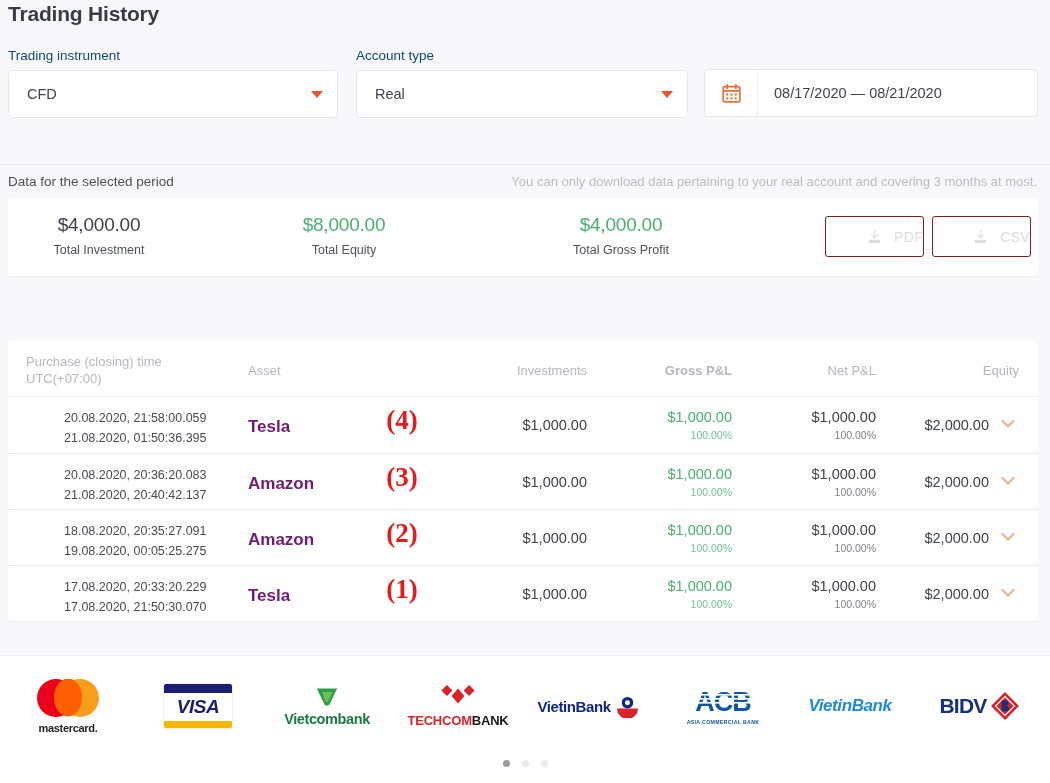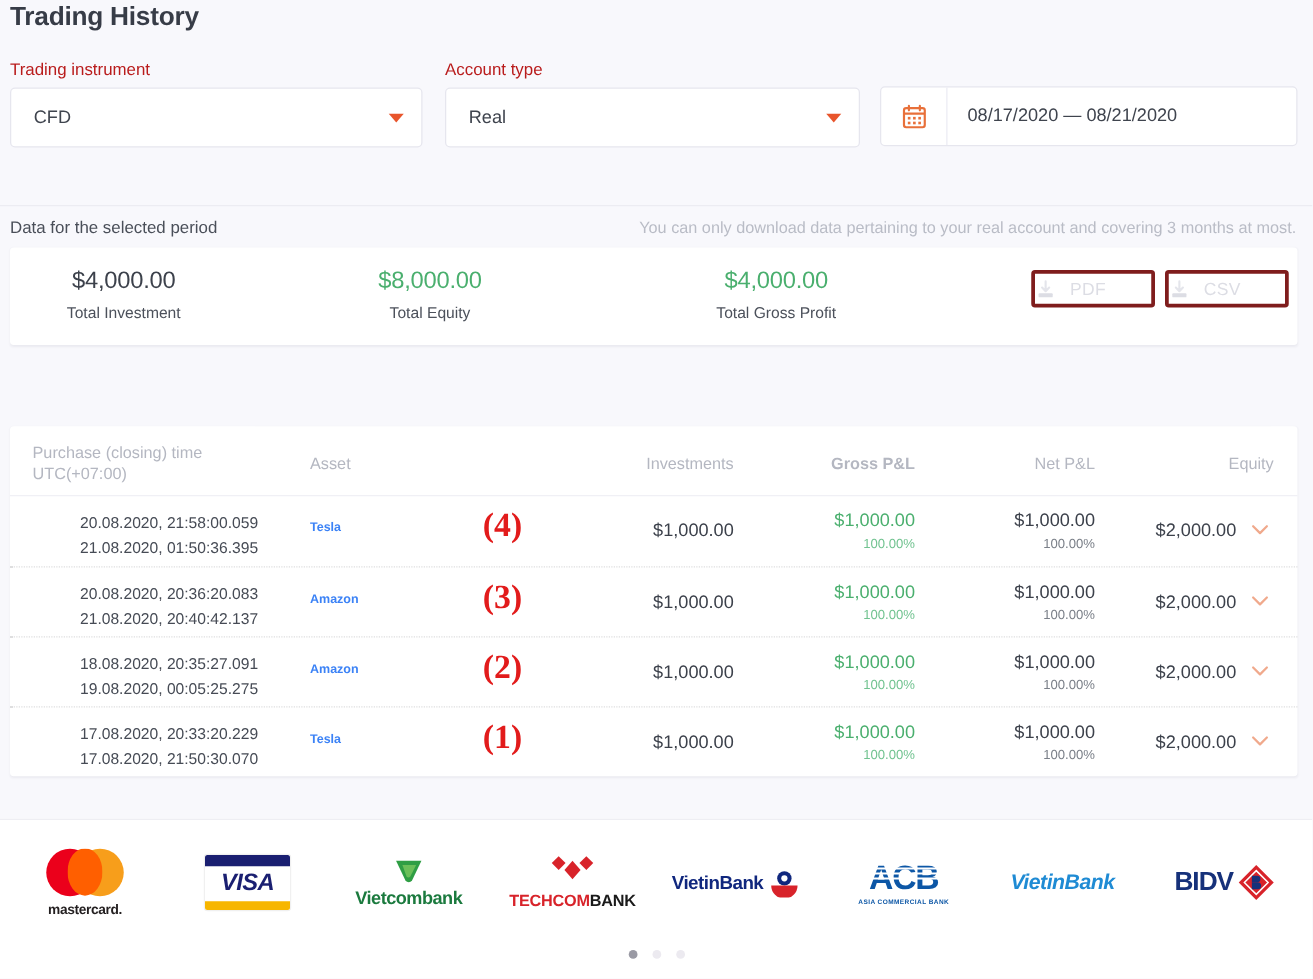--- a/index.html
+++ b/index.html
@@ -17,21 +17,21 @@
   .page-title {
     position: absolute; left: 8px; top: 2px;
     font-size: 21px; font-weight: bold; color: #373c47;
     letter-spacing: -0.2px;
   }
 
   
   .filters { position: absolute; left: 0; top: 48px; width: 1050px; height: 82px; }
   .field { position: absolute; }
   .field-label {
-    font-size: 13.5px; color: #b91c1c; margin-bottom: 7px; display: block;
+    font-size: 13.5px; color: #0c4a6e; margin-bottom: 7px; display: block;
   }
   .select-box {
     background: #fff; border: 1px solid #e6e6ee; border-radius: 4px;
     height: 48px; display: flex; align-items: center;
     padding: 0 14px 0 18px; position: relative;
   }
   .select-value { font-size: 14.5px; color: #3f444e; flex: 1; }
   .caret {
     width: 0; height: 0;
     border-left: 6px solid transparent; border-right: 6px solid transparent;
@@ -70,23 +70,23 @@
   .stat { position: absolute; top: 16px; text-align: center; }
   .stat-value { font-size: 19px; font-weight: normal; letter-spacing: -.2px; }
   .stat-value.dark { color: #3c414b; }
   .stat-value.green { color: #4aaf6e; }
   .stat-label { font-size: 12.5px; color: #4c515b; margin-top: 7px; }
   .s1 { left: 0px; width: 182px; }
   .s2 { left: 247px; width: 178px; }
   .s3 { left: 510px; width: 206px; }
 
   .dl-btn {
-    position: absolute; top: 18px; height: 30px; width: 99px;
-    border: 3px solid #7f1d1d; border-radius: 3px; background: #fff;
-    display: flex; align-items: center; justify-content: flex-start; gap: 11px;
+    position: absolute; top: 18px; height: 41px; width: 99px;
+    border: 1px solid #7f1d1d; border-radius: 3px; background: #fff;
+    display: flex; align-items: center; justify-content: flex-end; gap: 11px;
   }
   .dl-btn .lbl { font-size: 14px; color: #dcdde4; letter-spacing: .3px; }
   .dl-ico { width: 17px; height: 17px; display: block; }
   .dl-pdf { left: 817px; }
   .dl-csv { left: 924px; }
 
   
   .table-card {
     position: absolute; left: 8px; top: 341px; width: 1030px; height: 280px;
     background: #fff; border-radius: 3px;
@@ -98,21 +98,21 @@
   .th-asset { left: 240px; top: 21px; }
   .th-inv   { left: 399px; top: 21px; width: 180px; text-align: right; }
   .th-gross { left: 544px; top: 21px; width: 180px; text-align: right; font-weight: bold; }
   .th-net   { left: 688px; top: 21px; width: 180px; text-align: right; }
   .th-eq    { left: 831px; top: 21px; width: 180px; text-align: right; }
 
   .trow { position: relative; height: 56px; }
   .trow + .trow { border-top: 1px dotted #dededf; }
   .cell { position: absolute; }
   .c-time { left: 18px; top: 11px; font-size: 12.5px; color: #464b55; line-height: 20px; margin-left: 38px; }
-  .c-asset { left: 240px; top: 20px; font-size: 10px; font-weight: bold; color: #3b82f6; }
+  .c-asset { left: 240px; top: 20px; font-size: 17px; font-weight: bold; color: #701a75; }
   .c-marker {
     left: 355px; top: 8px; width: 78px; text-align: center;
     font-size: 27px; font-weight: bold; color: #e21b1b;
     font-family: "Liberation Serif", serif;
   }
   .c-inv { left: 399px; top: 20px; width: 180px; text-align: right;
            font-size: 14.5px; color: #3c414b; }
   .c-gross { left: 544px; top: 11px; width: 180px; text-align: right; }
   .c-net   { left: 688px; top: 11px; width: 180px; text-align: right; }
   .amt { font-size: 14.5px; line-height: 19px; }

